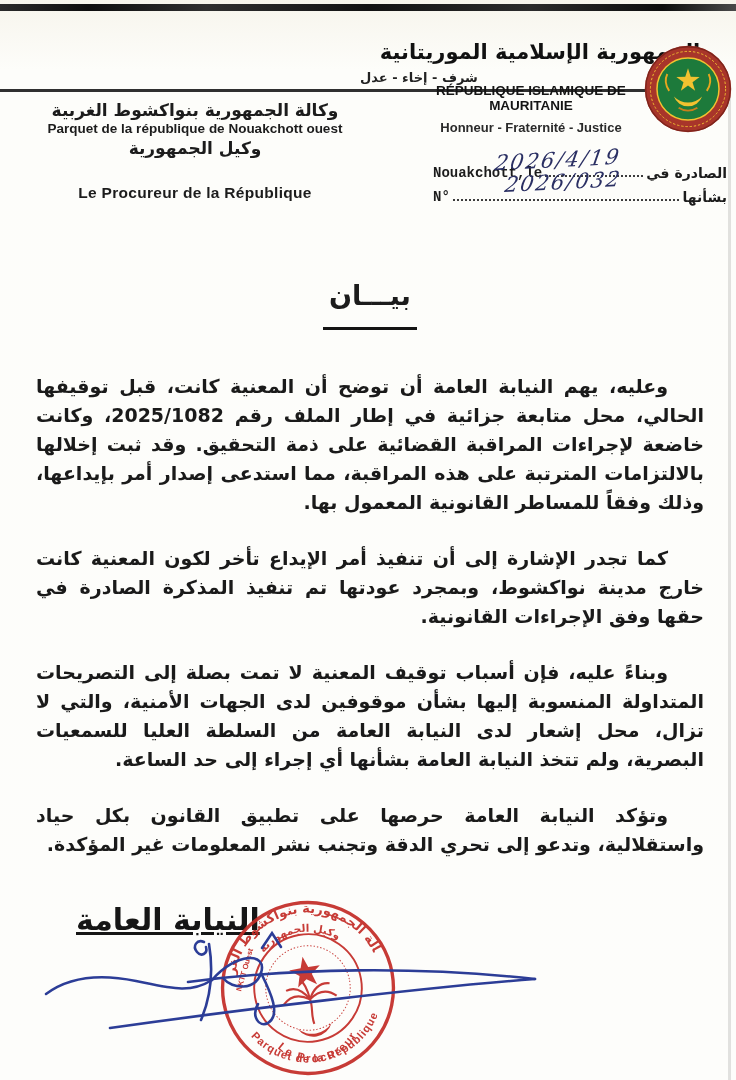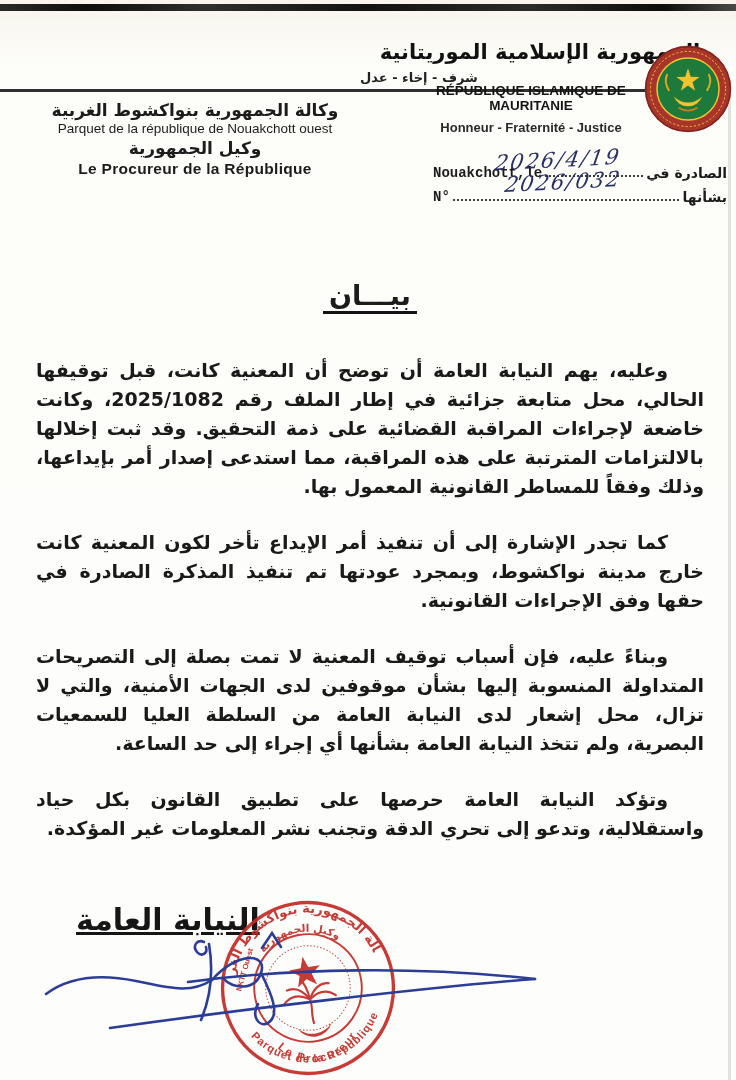--- a/index.html
+++ b/index.html
@@ -16,41 +16,41 @@
   .scan-right{position:absolute;top:95px;right:5px;width:3px;height:985px;background:rgba(60,60,60,.14);}
   
   .state-ar{position:absolute;top:40px;left:360px;width:360px;text-align:center;
     font-weight:700;font-size:21px;letter-spacing:.5px;color:#111;}
   .motto-ar{position:absolute;top:70px;left:360px;width:360px;text-align:left;
     font-weight:700;font-size:13px;color:#222;}
   .rule{position:absolute;top:89px;left:0;width:650px;height:3px;background:#303030;}
   .emblem{position:absolute;top:41px;left:641px;width:94px;height:96px;}
   .office-block{position:absolute;top:100px;left:40px;width:310px;text-align:center;line-height:1.25;}
   .office-block .ar{font-weight:700;font-size:17px;}
-  .office-block .fr{font-weight:400;font-size:13.5px;font-family:"Liberation Sans",sans-serif;}
-  .office-block .fr2{font-weight:700;font-size:15.5px;font-family:"Liberation Sans",sans-serif;letter-spacing:.3px;}
+  .office-block .fr{font-weight:700;font-size:13.5px;font-family:"Liberation Sans",sans-serif;}
+  .office-block .fr2{font-weight:700;font-size:15.5px;font-family:"Liberation Sans",sans-serif;letter-spacing:.3px;margin-top:24px;}
   .state-fr{position:absolute;top:83px;left:396px;width:270px;text-align:center;
     font-family:"Liberation Sans",sans-serif;font-weight:700;font-size:13.5px;color:#141414;}
   .motto-fr{position:absolute;top:120px;left:396px;width:270px;text-align:center;
     font-family:"Liberation Sans",sans-serif;font-weight:700;font-size:13px;color:#2a2a2a;}
   
   .meta{position:absolute;top:157px;left:433px;width:294px;font-weight:700;}
   .meta-row{display:flex;align-items:flex-end;height:24px;}
   .meta-row .fr{font-family:Liberation Mono, monospace;font-size:14px;white-space:nowrap;}
   .meta-row .ar{font-size:14px;white-space:nowrap;}
   .dots{flex:1;border-bottom:2px dotted #3c3c3c;margin:0 3px 4px 3px;height:1px;}
   .ink{position:absolute;direction:ltr;font-family:"DejaVu Serif",serif;font-style:italic;
     font-weight:400;letter-spacing:2px;color:#2a2f63;transform:rotate(-3deg) skewX(-12deg);}
   .ink-date{left:62px;top:-9px;font-size:21px;}
   .ink-num{left:72px;top:13px;font-size:21px;}
   
   .main{position:absolute;top:280px;left:36px;width:668px;direction:rtl;}
   .doc-title{display:block;text-align:center;margin:0 0 42px 0;}
   .doc-title span{display:inline-block;font-size:27px;font-weight:700;letter-spacing:1px;
-    border-bottom:3px solid #141414;padding:0 6px 0 6px;}
+    border-bottom:3px solid #141414;padding:0 6px 16px 6px;}
   .main p{margin:0 0 27px 0;font-size:19px;font-weight:700;line-height:29px;
     text-align:justify;text-indent:36px;color:#1a1a1a;}
   
   .signer{position:absolute;top:902px;left:76px;font-size:30px;font-weight:700;color:#161616;text-decoration:underline;}
   .stamp{position:absolute;top:892px;left:208px;width:200px;height:192px;}
   .sig{position:absolute;top:928px;left:38px;width:510px;height:120px;}
 </style>
 </head>
 <body>
 

